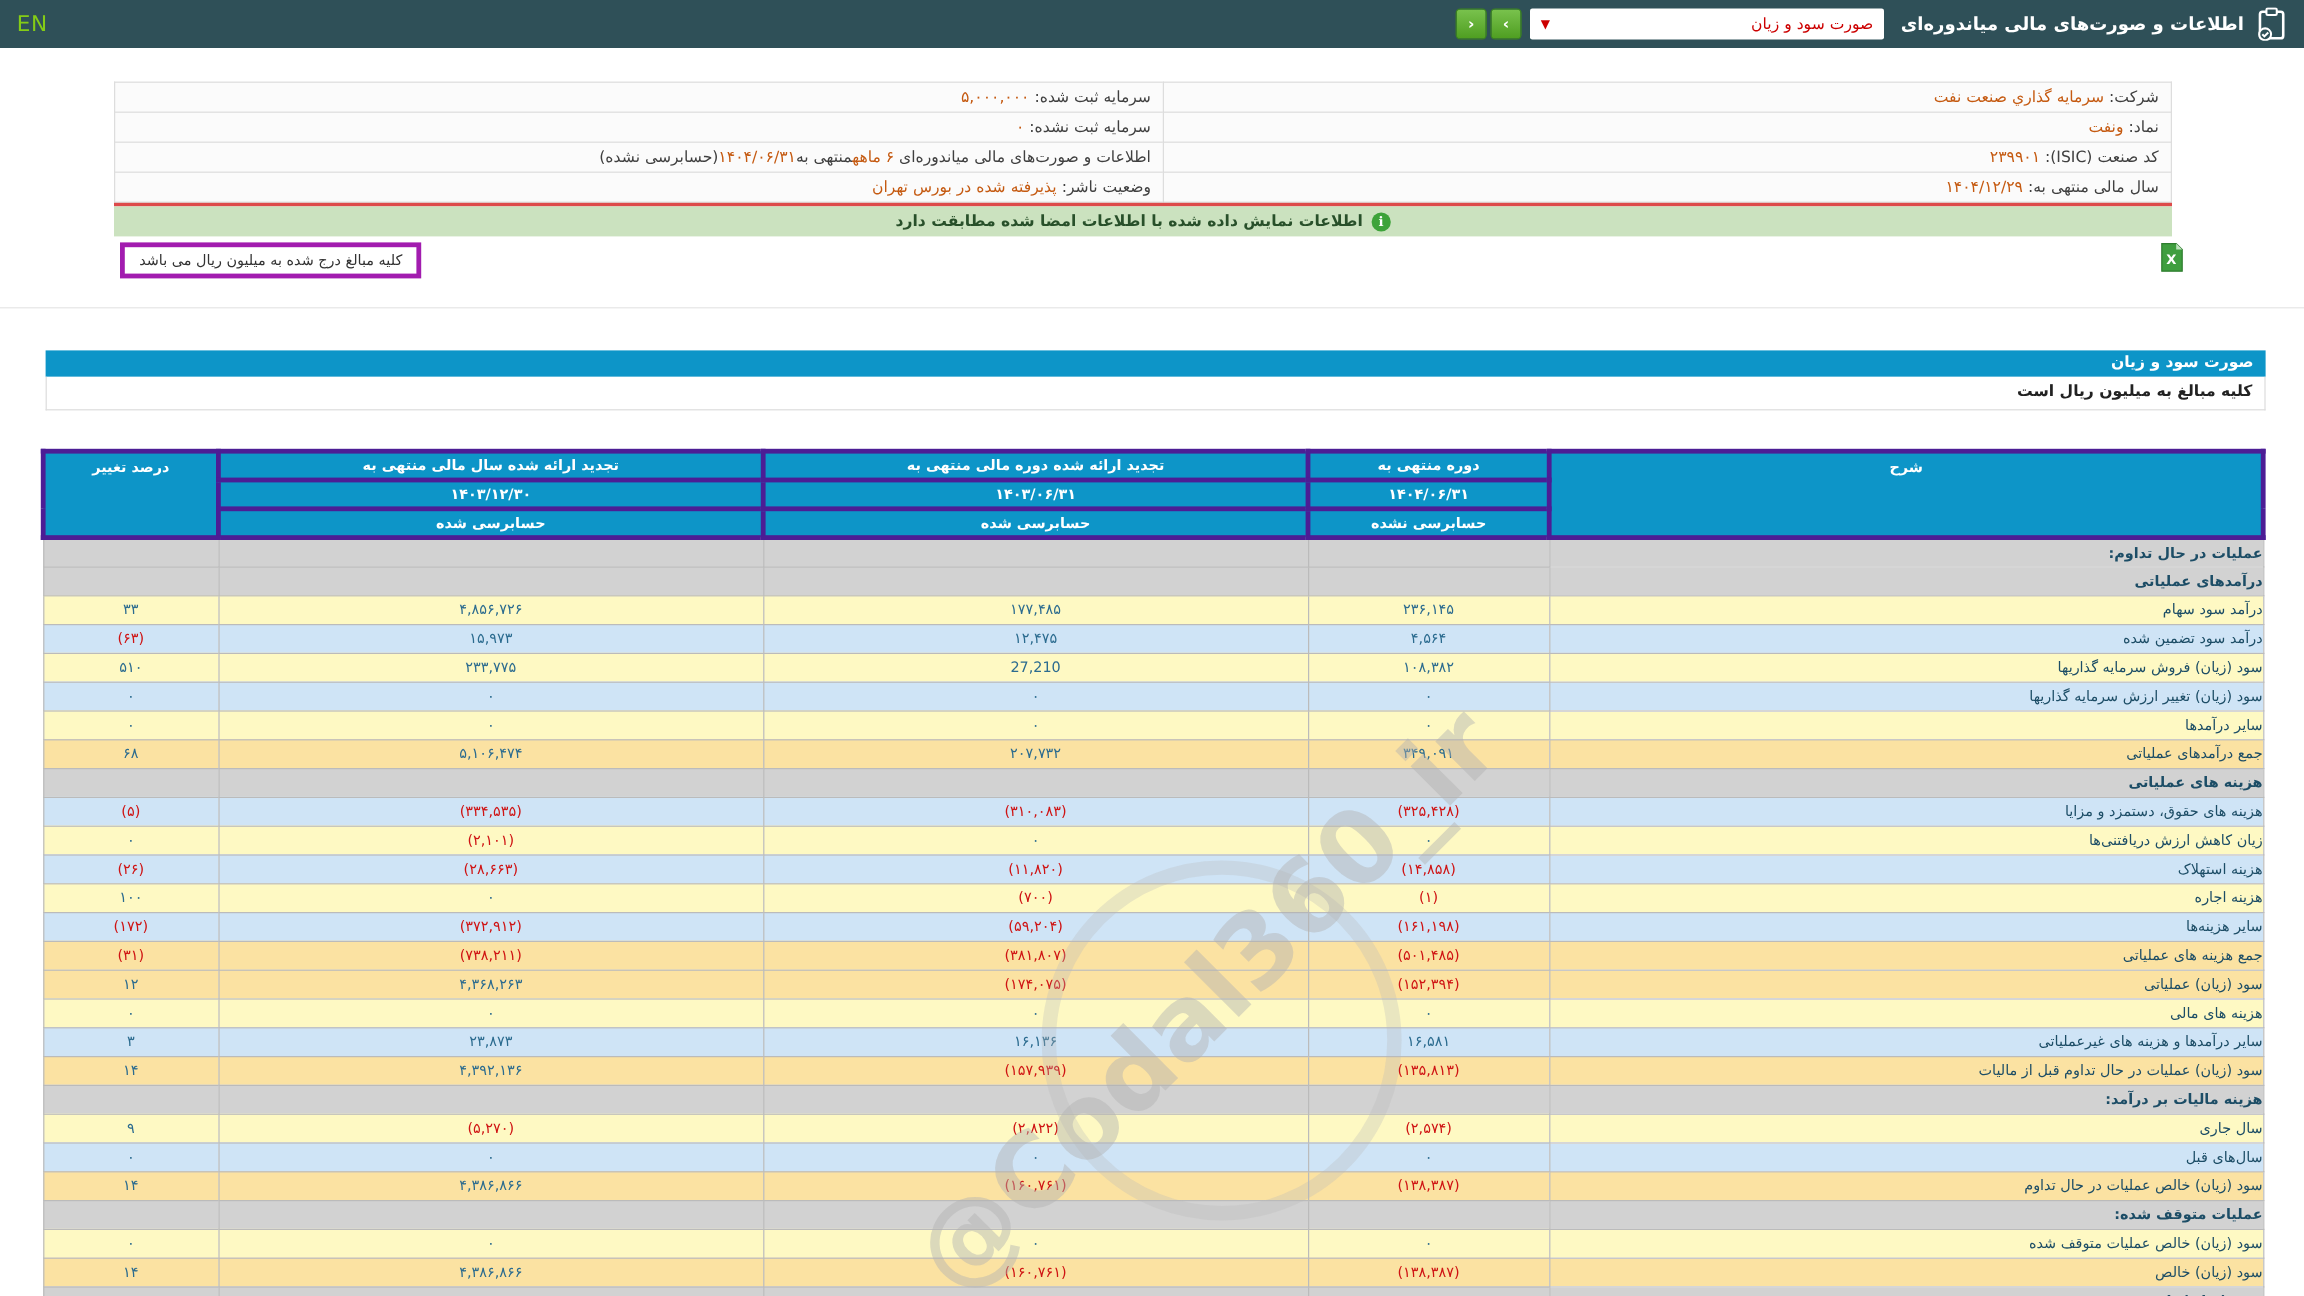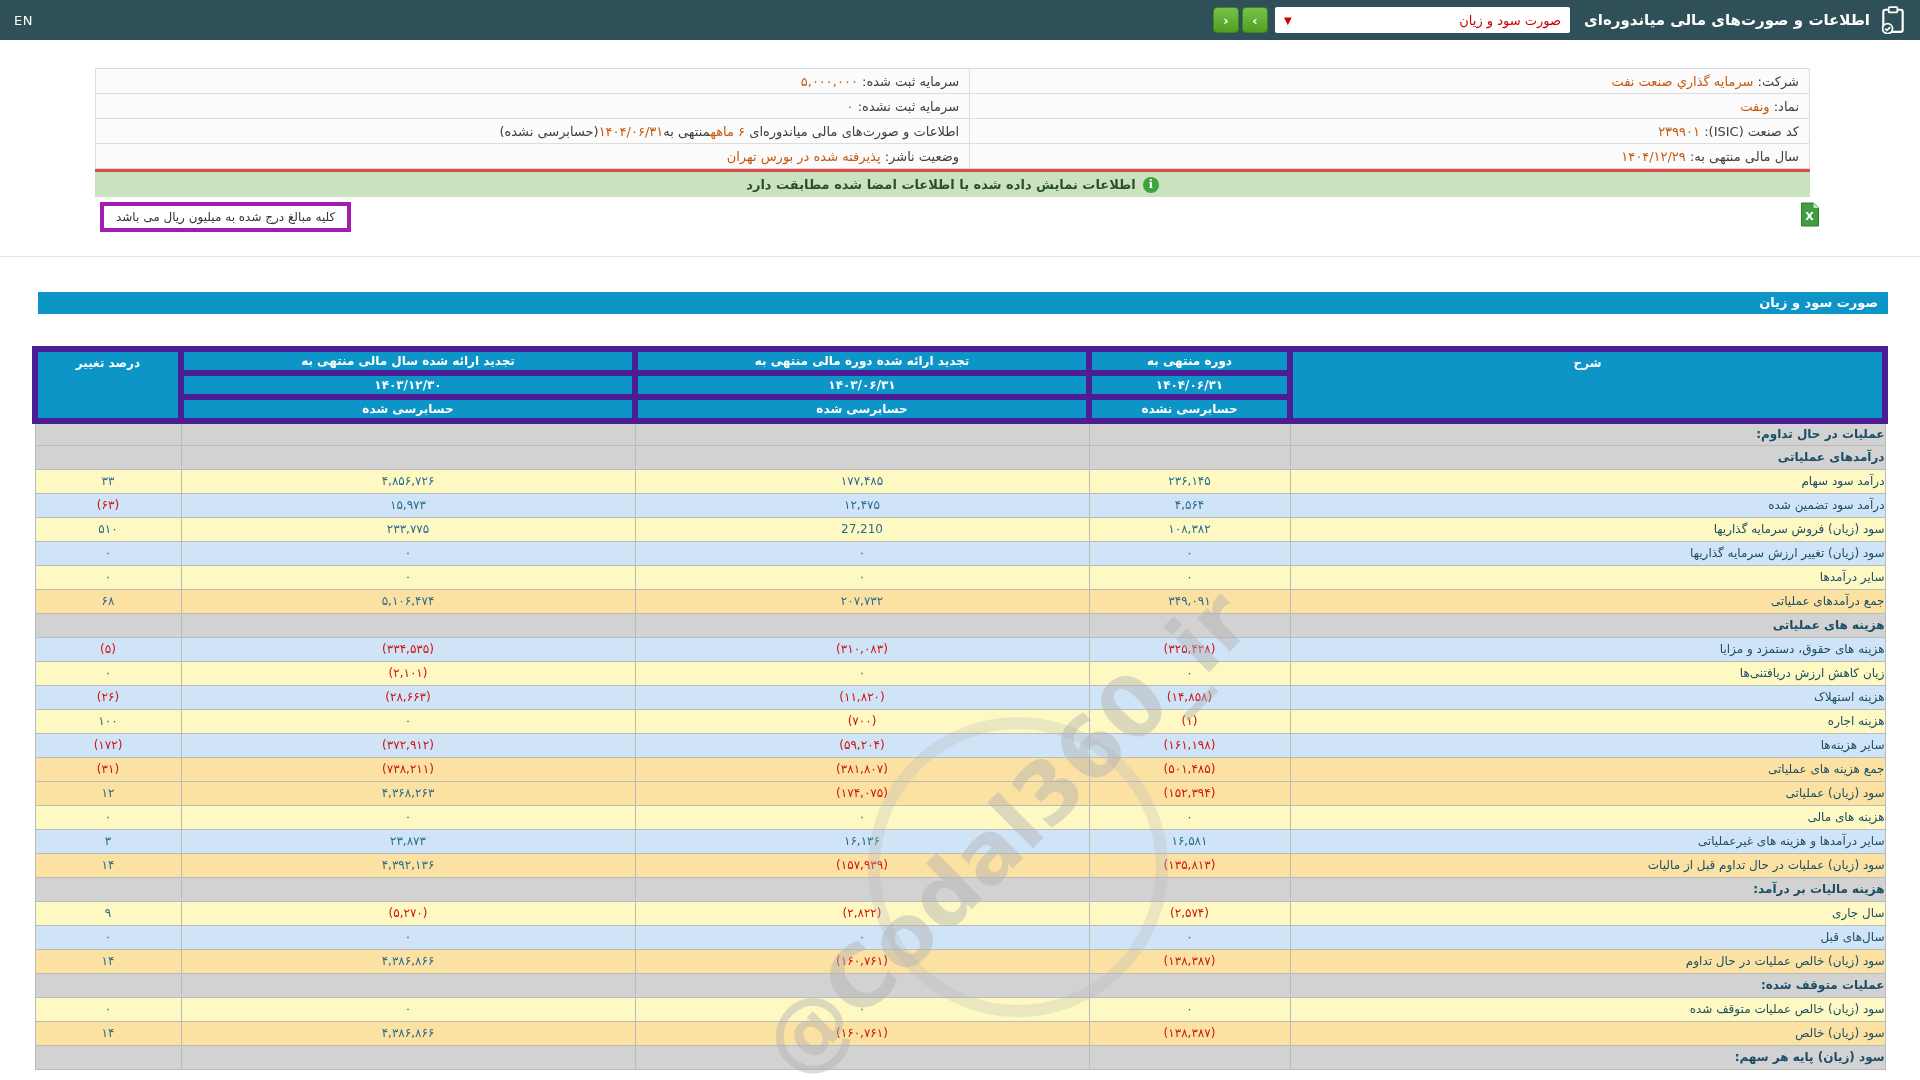--- a/index.html
+++ b/index.html
@@ -14,21 +14,21 @@
   .select-box { width:295px; height:26px; background:#fff; border-radius:2px;
     display:flex; align-items:center; justify-content:space-between;
     padding:0 9px; margin-left:7px; cursor:pointer; }
   .select-value { color:#cc0000; font-size:13px; }
   .select-chevron { color:#cc0000; font-size:10px; }
   .nav-btn { width:26px; height:26px; margin-left:3px; border-radius:4px;
     background:linear-gradient(#79c24d,#4f9e21); border:1px solid #3c871b;
     color:#fff; font-weight:bold; font-size:13px; display:flex; align-items:center;
     justify-content:center; cursor:pointer; }
   .spacer { flex:1; }
-  .lang-link { color:#ffffff; font-size:13px; cursor:pointer; letter-spacing:.5px; }
+  .lang-link { color:#84cc16; font-size:18px; cursor:pointer; letter-spacing:.5px; }
 
   
   .info-table { margin:28px 110px 0 95px; width:1715px; border-collapse:collapse;
     background:#fbfbfb; font-size:13px; color:#333; }
   .info-table td { border:1px solid #ddd; height:25px; padding:0 10px; white-space:nowrap; }
   .info-table td.cell-l { width:51%; }
   .orange { color:#c55a11;margin-top:12px; }
   .lbl-dark { color:#404040; }
 
   
@@ -52,21 +52,21 @@
   
   .statement { margin:35px 32px 0 38px; width:1850px; position:relative; }
   .band { height:22px; line-height:22px; background:#0d95c8; color:#fff;
     font-size:13px; font-weight:bold; padding:0 10px; }
   .unit-line { height:28px; line-height:26px; background:#fff; border:1px solid #ddd;
     border-top:none; font-size:13px; font-weight:bold; color:#222; padding:0 10px; }
   .tbl-gap { height:32px; }
 
   table.main { width:1850px; border-collapse:collapse; table-layout:fixed; font-size:12px; }
   table.main th { background:#0d95c8; color:#fff; font-weight:bold;
-    border:6px solid #4c1d95; height:24px; text-align:center; padding:0 4px; }
+    border:4px solid #4c1d95; height:24px; text-align:center; padding:0 4px; }
   table.main th.top-align { vertical-align:top; padding-top:4px; }
   table.main td { border:1px solid #bbb; height:24px; padding:0; }
   td.lbl { text-align:right; padding:0 8px 0 4px; color:#1c4d66; white-space:nowrap;
     overflow:hidden; }
   td.num { text-align:center; color:#2b6b8f; direction:ltr; }
   td.num.neg { color:#cf1313; }
   tr.sh-white td { background:#fef9c3; }
   tr.sh-blue  td { background:#cfe4f6; }
   tr.sh-yellow td { background:#fbe2a2; }
   tr.section td { background:#d2d2d2; }
@@ -161,20 +161,21 @@
       <text x="9.5" y="18" font-size="11" fill="#fff" text-anchor="middle" font-weight="bold">X</text>
     </svg>
   </span>
   <span class="unit-note-box">کلیه مبالغ درج شده به میلیون ریال می باشد</span>
 </div>
 
 <div class="page-sep"></div>
 
 <div class="statement">
   <div class="band">صورت سود و زیان</div>
+  <div class="unit-line">کلیه مبالغ به میلیون ریال است</div>
   <div class="tbl-gap"></div>
 
   <table class="main">
     <colgroup>
       <col style="width:595px">
         <col style="width:201px">
         <col style="width:454px">
       <col style="width:454px">
         <col style="width:146px">
     </colgroup>

